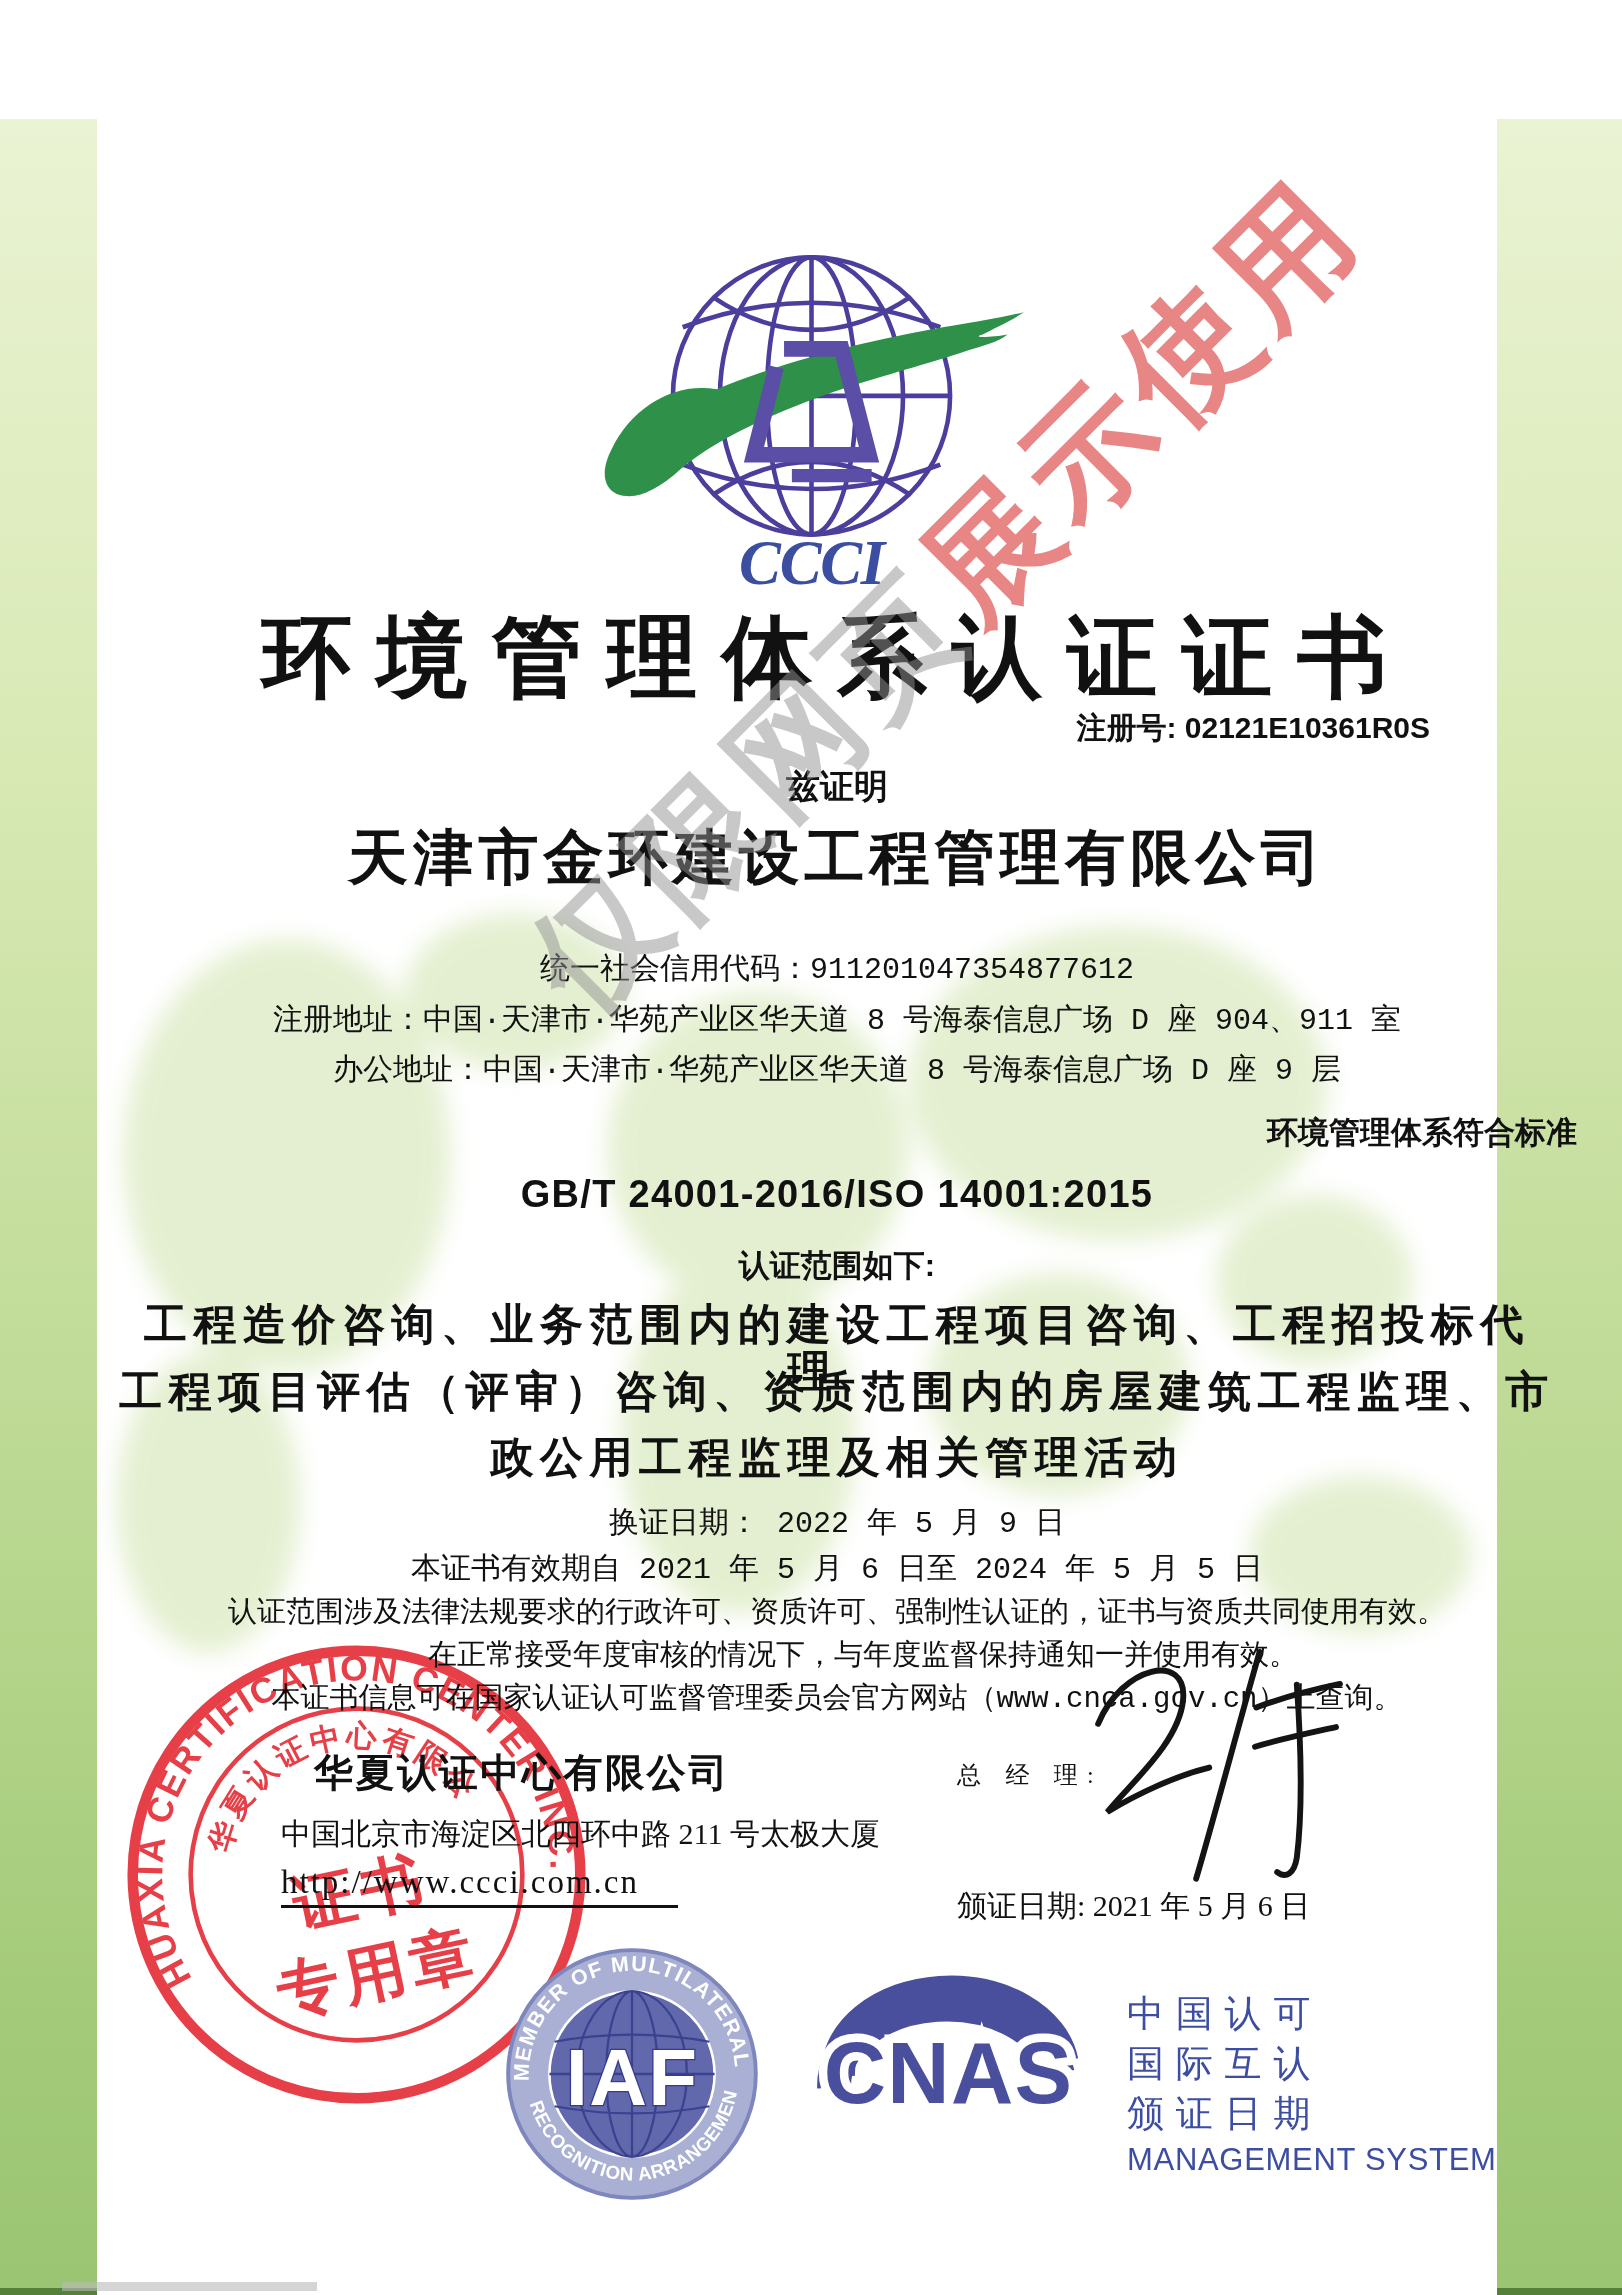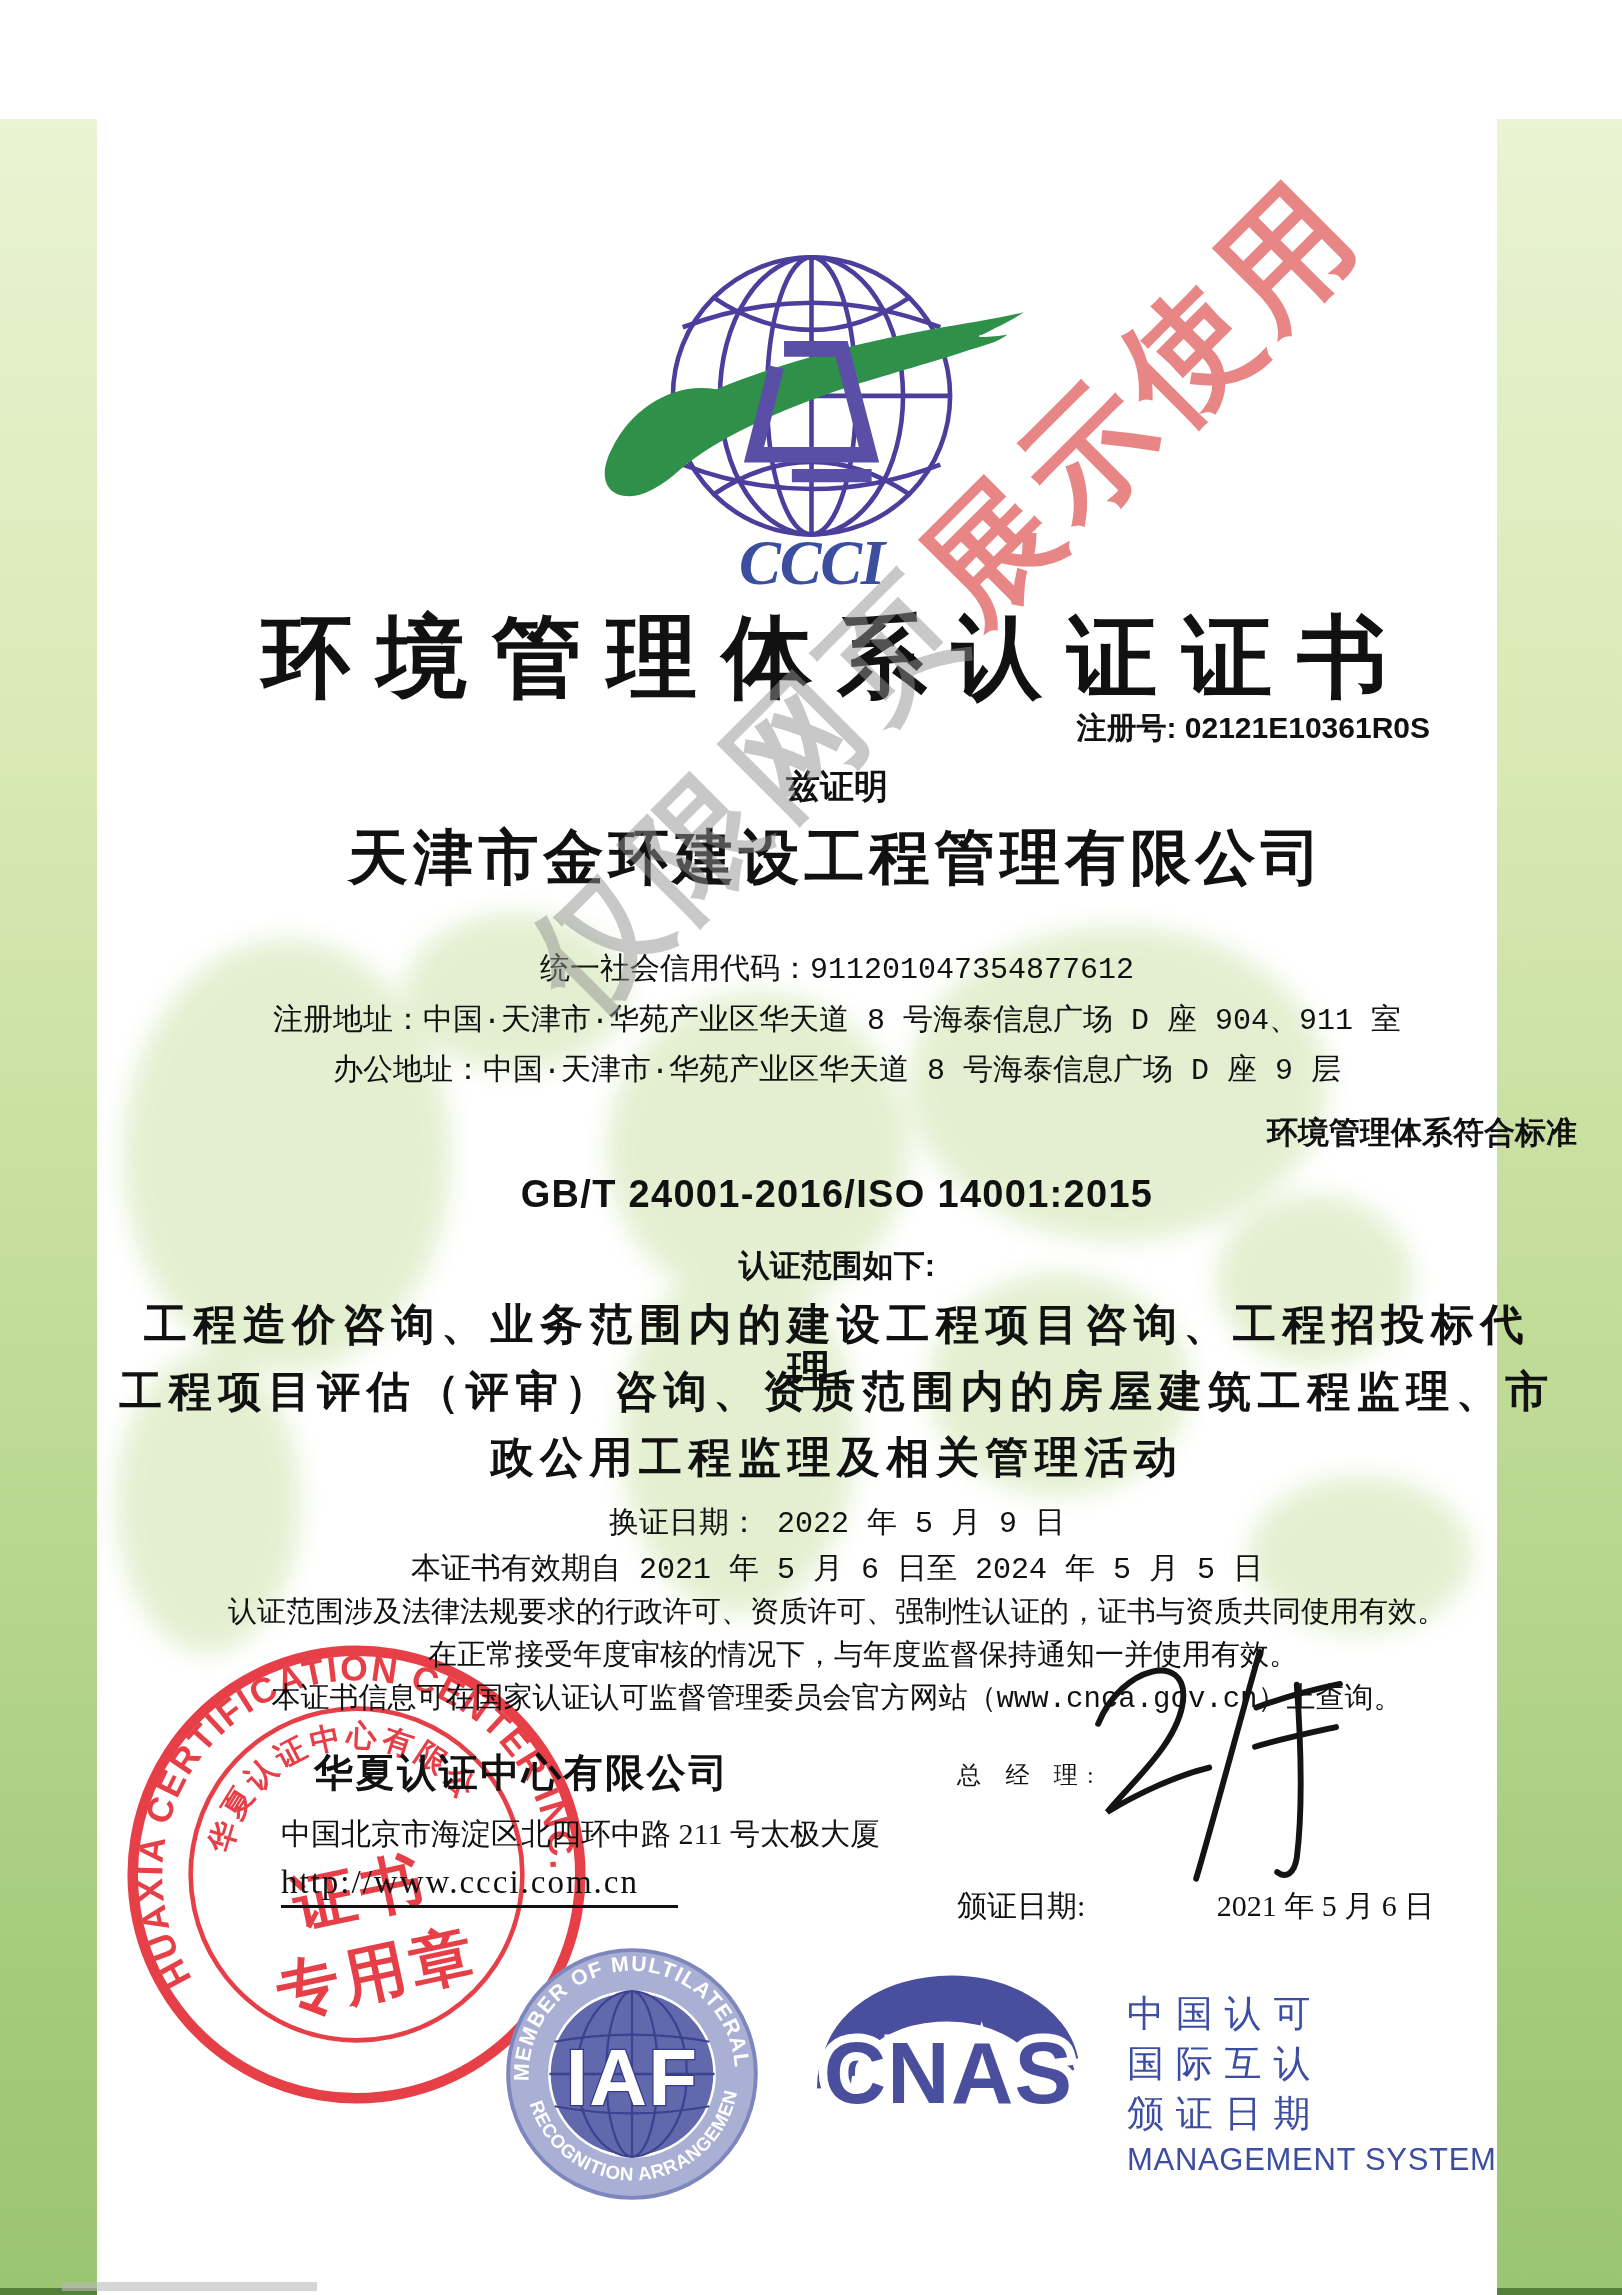--- a/index.html
+++ b/index.html
@@ -46,21 +46,21 @@
   
   .issuer-company{left:314px;top:1746px;font-size:39px;font-weight:bold;z-index:10;
                   font-family:"Liberation Serif",serif;letter-spacing:2.6px;}
   .issuer-address{left:281px;top:1814px;font-size:30px;z-index:10;font-family:"Liberation Serif",serif;}
   .issuer-website{left:281px;top:1864px;font-size:33px;z-index:10;font-family:"Liberation Serif",serif;
                   letter-spacing:2px;}
   .issuer-website span{display:inline-block;border-bottom:3.9px solid #111;padding:0 39px 3.9px 0;}
   .gm-label{left:957px;top:1759px;font-size:24px;letter-spacing:9.2px;z-index:10;
             font-family:"Liberation Serif",serif;}
   .issue-row{left:957px;top:1886px;font-size:30px;z-index:10;font-family:"Liberation Serif",serif;}
-  .issue-row .val{margin-left:124px;}
+  .issue-row .val{}
   .stamp{left:113px;top:1631px;width:487px;height:487px;z-index:7;opacity:.88;
          transform:rotate(-12deg);mix-blend-mode:multiply;}
   .signature{left:1060px;top:1616px;width:288px;height:281px;z-index:9;}
   
   .iaf{left:503px;top:1945px;width:258px;height:258px;z-index:8;}
   .cnas{left:808px;top:1975px;width:281px;height:200px;z-index:8;}
   .accr{left:1127px;top:1989px;width:393px;z-index:8;color:#3c4da2;}
   .accr .zh{font-size:37px;letter-spacing:11.8px;line-height:50px;font-weight:500;}
   .accr .en{font-size:31px;line-height:42px;font-weight:500;letter-spacing:0.7px;}
   .mapbg{left:97px;top:874px;width:1400px;height:828px;z-index:1;pointer-events:none;}

